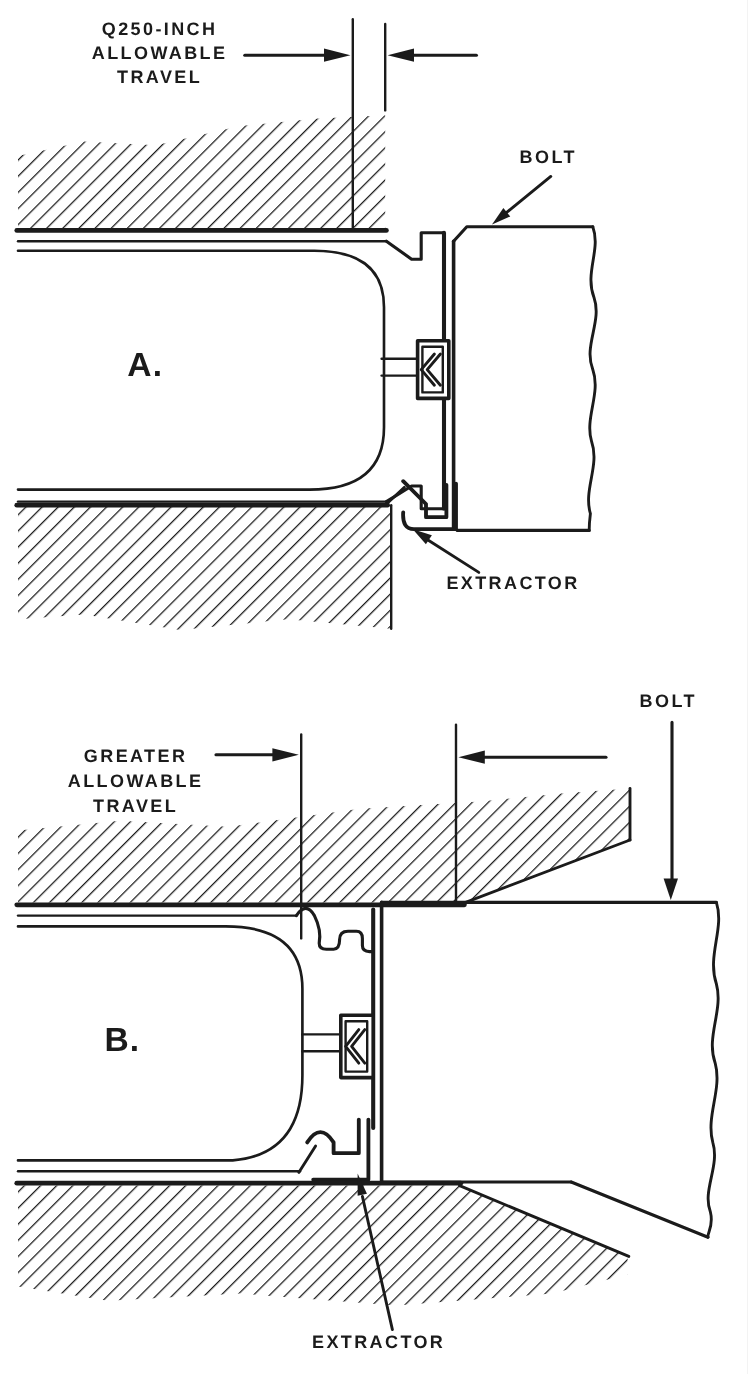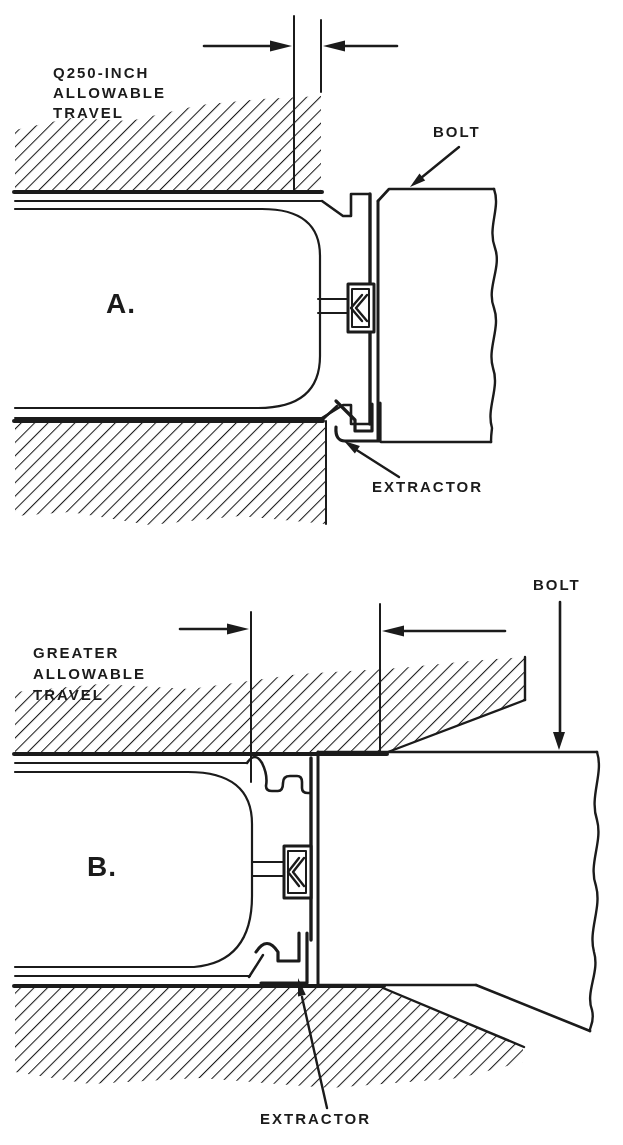--- a/index.html
+++ b/index.html
@@ -9,21 +9,21 @@
     position:relative; width:623px; height:1145px;
     background:var(--paper); overflow:hidden; margin:0 auto;
     font-family:"Liberation Sans", sans-serif;
   }
   #drawing { position:absolute; left:0; top:0; color:var(--ink); }
   .lbl {
     position:absolute; color:var(--ink); white-space:nowrap;
     font-weight:bold; font-size:15px; letter-spacing:2px;
     font-family:"Liberation Sans", sans-serif;
   }
-  .lbl-stack { text-align:left; line-height:20px; white-space:normal;margin-top:48px; }
+  .lbl-stack { text-align:center; line-height:20px; white-space:normal; }
   .lbl-stack div { white-space:nowrap; }
   .section-lbl { font-size:28px; letter-spacing:1px; }
 </style>
 </head>
 <body>
 
 <div id="canvas">
 
   <svg id="drawing" width="623" height="1145" viewBox="0 0 623 1145" fill="none" stroke-linecap="round" stroke-linejoin="round">
     <defs>
@@ -170,21 +170,21 @@
     <div>ALLOWABLE</div>
     <div>TRAVEL</div>
   </div>
 
   <div class="lbl" style="left:433px; top:123px;">BOLT</div>
 
   <div class="lbl section-lbl" style="left:106px; top:288px;">A.</div>
 
   <div class="lbl" style="left:372px; top:478px;">EXTRACTOR</div>
 
-  <div class="lbl lbl-stack" style="left:33px; top:594px; width:160px; line-height:21px;">
+  <div class="lbl lbl-stack" style="left:33px; top:620px; width:160px; line-height:21px;">
     <div>GREATER</div>
     <div>ALLOWABLE</div>
     <div>TRAVEL</div>
   </div>
 
   <div class="lbl" style="left:533px; top:576px;">BOLT</div>
 
   <div class="lbl section-lbl" style="left:87px; top:851px;">B.</div>
 
   <div class="lbl" style="left:260px; top:1110px;">EXTRACTOR</div>

